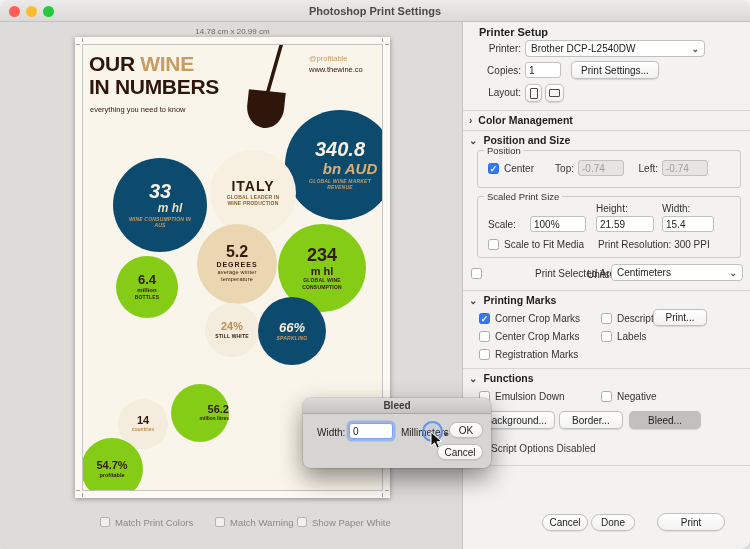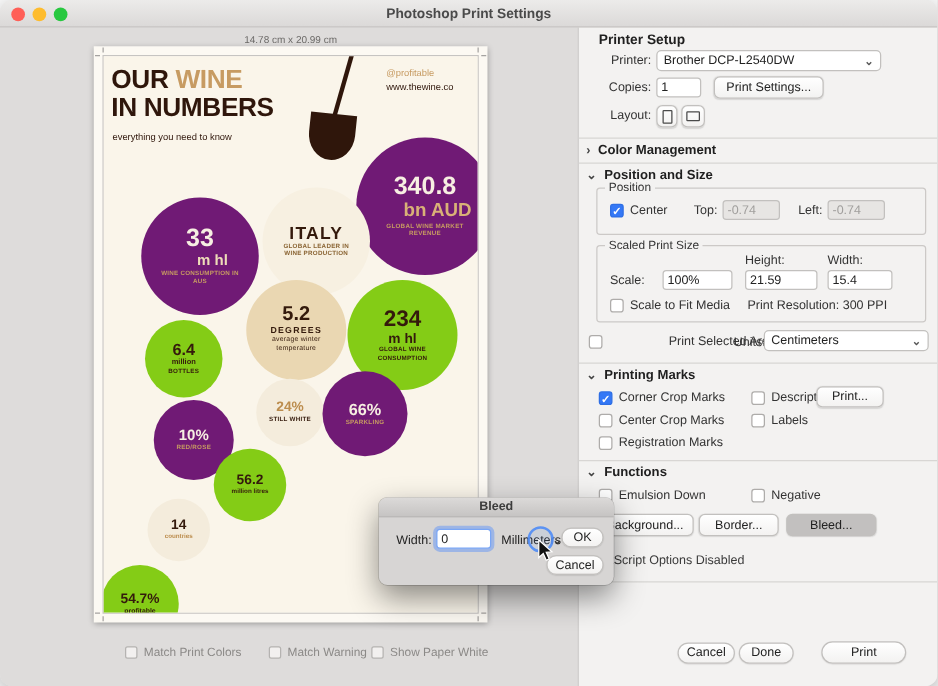--- a/index.html
+++ b/index.html
@@ -31,39 +31,39 @@
 .poster-title .w2{color:#c79b62;}
 .poster-sub{position:absolute;left:7px;top:60px;font-size:7.5px;color:#2f160b;}
 .social{position:absolute;left:226px;top:9px;font-size:7.5px;line-height:1.4;}
 .social .handle{display:block;color:#c79b62;}
 .social .site{display:block;color:#2f160b;}
 .glass{position:absolute;left:150px;top:-16px;width:80px;height:120px;}
 .circle{position:absolute;border-radius:50%;display:flex;flex-direction:column;align-items:center;justify-content:center;text-align:center;}
 .cv{font-weight:800;line-height:1.05;}
 .cu{font-weight:700;line-height:1.15;}
 .cc{font-size:5px;letter-spacing:.2px;max-width:78%;line-height:1.3;font-weight:700;}
-.dark{background:#701a75;color:#f7efe2;}
+.dark{background:#0c4a6e;color:#f7efe2;font-style:italic;}
 .dark .cu{color:#eedcb8;margin-left:20px;}
 .dark .cc{color:#c79b62;}
 .tan{background:#84cc16;color:#341a0c;}
 .cream{background:#f4ecdc;color:#341a0c;}
 .cream .cc{color:#8a6433;}
 .lighttan{background:#ead7b2;color:#341a0c;}
 .c0{left:202px;top:65px;width:110px;height:110px;}.c0 .cv{font-size:20px;}.c0 .cu{font-size:15px;color:#d9b177;}
 .c1{left:30px;top:113px;width:94px;height:94px;}.c1 .cv{font-size:20px;}.c1 .cu{font-size:12px;}
 .c2{left:127px;top:105px;width:86px;height:86px;background:#f7f0e1;}.c2 .cv{font-size:14px;letter-spacing:1px;}
 .c3{left:114px;top:179px;width:80px;height:80px;}.c3 .cv{font-size:16px;}.c3 .cu{font-size:7px;letter-spacing:1px;}.c3 .cc{font-size:5.5px;font-weight:400;}
 .c4{left:195px;top:179px;width:88px;height:88px;}.c4 .cv{font-size:18px;}.c4 .cu{font-size:11px;}
 .c5{left:33px;top:211px;width:62px;height:62px;align-items:center;}.c5 .cv{font-size:13px;}.c5 .cu{font-size:6px;}
 .c6{left:122px;top:258px;width:54px;height:54px;}.c6 .cv{font-size:11px;color:#bc8d4e;}.c6 .cc{color:#341a0c;}
 .c7{left:175px;top:252px;width:68px;height:68px;}.c7 .cv{font-size:13px;}
 .c8{left:40px;top:275px;width:64px;height:64px;}.c8 .cv{font-size:12px;}
-.c9{left:88px;top:314px;width:58px;height:58px;}.c9 .cv{font-size:11px;}.c9 .cu{font-size:5px;}
+.c9{left:88px;top:339px;width:58px;height:58px;align-items:flex-end;}.c9 .cv{font-size:11px;}.c9 .cu{font-size:5px;}
 .c10{left:35px;top:354px;width:50px;height:50px;}.c10 .cv{font-size:11px;}.c10 .cu{font-size:5px;color:#bc8d4e;}
-.c11{left:-2px;top:407px;width:62px;height:62px;}.c11 .cv{font-size:11px;}.c11 .cu{font-size:5.5px;}
+.c11{left:-2px;top:393px;width:62px;height:62px;}.c11 .cv{font-size:11px;}.c11 .cu{font-size:5.5px;}
 
 
 .pf-cb{position:absolute;width:10px;height:10px;background:#f2f0ef;border:1px solid #b5b3b1;border-radius:2px;}
 .pfc1{left:100px;top:495px;}.pfc2{left:215px;top:495px;}.pfc3{left:297px;top:495px;}
 .pf-lbl{position:absolute;font-size:9.5px;color:#8b8987;}
 .pfl1{left:115px;top:495px;}.pfl2{left:230px;top:495px;}.pfl3{left:312px;top:495px;}
 
 
 .panel{position:absolute;left:462px;top:22px;width:288px;bottom:0;background:#f3f2f1;border-left:1px solid #c7c5c3;}
 .hd{position:absolute;font-weight:700;font-size:11px;color:#1f1f1f;}
@@ -232,24 +232,20 @@
           <span class="cc">BOTTLES</span>
         </div>
         <div class="circle c6 cream">
           <span class="cv">24%</span>
           <span class="cc">STILL WHITE</span>
         </div>
         <div class="circle c7 dark">
           <span class="cv">66%</span>
           <span class="cc">SPARKLING</span>
         </div>
-        <div class="circle c8 dark">
-          <span class="cv">10%</span>
-          <span class="cc">RED/ROSE</span>
-        </div>
         <div class="circle c9 tan">
           <span class="cv">56.2</span>
           <span class="cu">million litres</span>
         </div>
         <div class="circle c10 cream">
           <span class="cv">14</span>
           <span class="cu">countries</span>
         </div>
         <div class="circle c11 tan">
           <span class="cv">54.7%</span>

